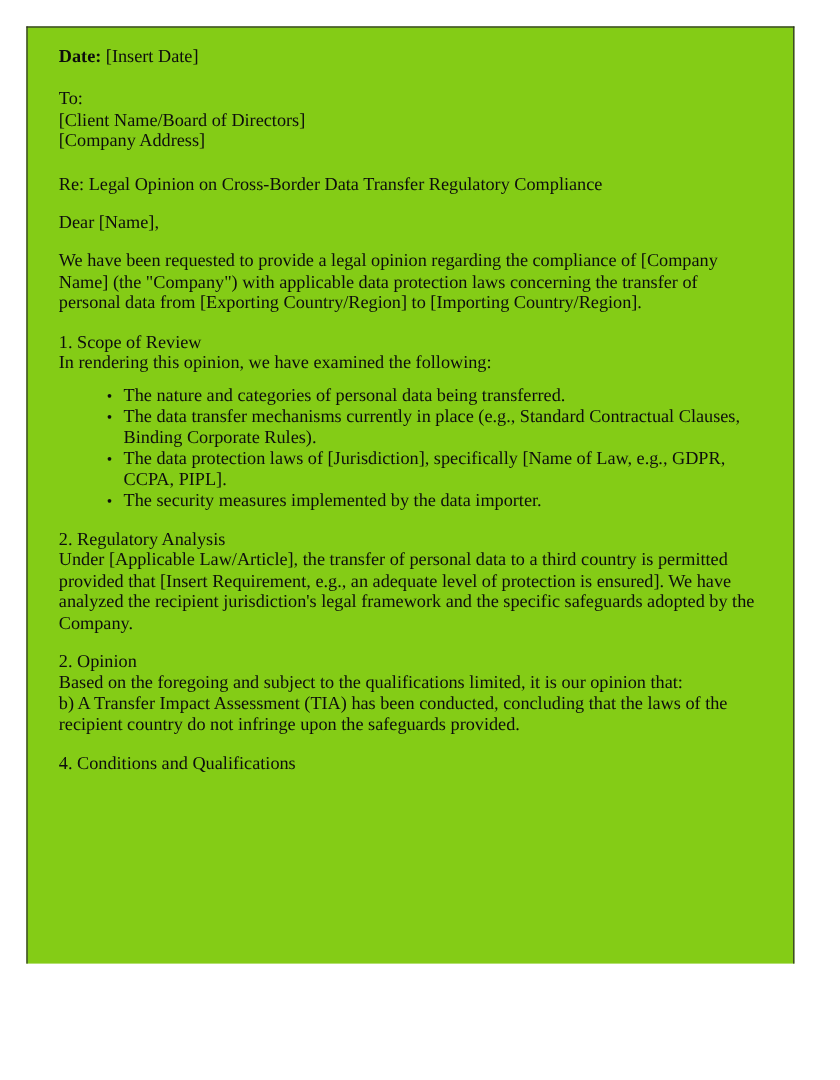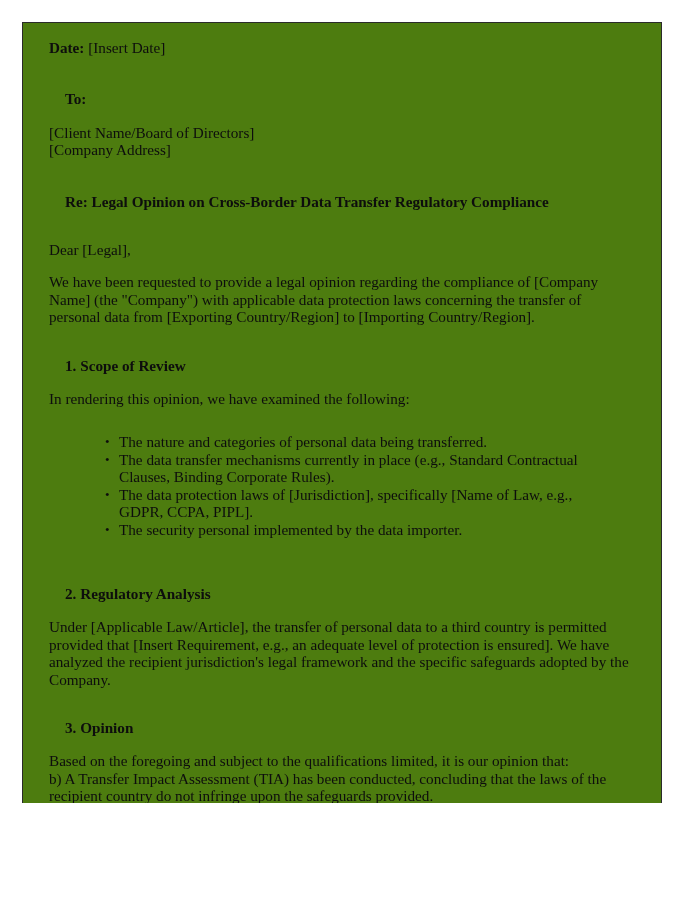--- a/index.html
+++ b/index.html
@@ -19,21 +19,21 @@
     position: absolute;
     left: 22px;
     top: 22px;
     width: 640px;      
     height: 781px;     
     border-left: 1.3px solid #2b2b2b;
     border-right: 1.3px solid #2b2b2b;
     border-top: 1.3px solid #2b2b2b;
     border-bottom: none;
     box-sizing: border-box;
-    background: #4d7c0f;
+    background: #84cc16;
     overflow: hidden;
   }
 
   #content {
     position: absolute;
     left: 26px;        
     top: 16px;
     width: 580px;
     font-size: 15.2px;
     line-height: 17.4px;
@@ -42,31 +42,31 @@
   .blk { margin: 0; }
 
   
   .gap-lg { height: 18px; }
   .gap-md { height: 15px; }
   .gap-sm { height: 10px; }
 
   .label-bold { font-weight: bold; }
 
   .heading {
-    font-weight: bold;
-    margin: 16px;
+    font-weight: normal;
+    margin: 0;
   }
 
   p.para {
     margin: 0;
     text-align: left;
   }
 
   ul.bullets {
-    margin: 16px;
+    margin: 0;
     padding: 0 0 0 42px;   
     list-style: none;
   }
   ul.bullets > li {
     position: relative;
     margin: 0 0 0 0;
     padding-left: 12px;
     text-align: left;
   }
   ul.bullets > li::before {
@@ -91,48 +91,48 @@
     <p class="blk heading">To:</p>
     <p class="blk para">[Client Name/Board of Directors]</p>
     <p class="blk para">[Company Address]</p>
 
     <div class="gap-lg"></div>
 
     <p class="blk heading">Re: Legal Opinion on Cross-Border Data Transfer Regulatory Compliance</p>
 
     <div class="gap-md"></div>
 
-    <p class="blk para">Dear [Legal],</p>
+    <p class="blk para">Dear [Name],</p>
 
     <div class="gap-md"></div>
 
     <p class="blk para">We have been requested to provide a legal opinion regarding the compliance of [Company Name] (the "Company") with applicable data protection laws concerning the transfer of personal data from [Exporting Country/Region] to [Importing Country/Region].</p>
 
     <div class="gap-md"></div>
 
     <p class="blk heading">1. Scope of Review</p>
     <p class="blk para">In rendering this opinion, we have examined the following:</p>
 
     <div class="gap-sm"></div>
 
     <ul class="bullets">
       <li>The nature and categories of personal data being transferred.</li>
       <li>The data transfer mechanisms currently in place (e.g., Standard Contractual Clauses, Binding Corporate Rules).</li>
       <li>The data protection laws of [Jurisdiction], specifically [Name of Law, e.g., GDPR, CCPA, PIPL].</li>
-      <li>The security personal implemented by the data importer.</li>
+      <li>The security measures implemented by the data importer.</li>
     </ul>
 
     <div class="gap-md"></div>
 
     <p class="blk heading">2. Regulatory Analysis</p>
     <p class="blk para">Under [Applicable Law/Article], the transfer of personal data to a third country is permitted provided that [Insert Requirement, e.g., an adequate level of protection is ensured]. We have analyzed the recipient jurisdiction's legal framework and the specific safeguards adopted by the Company.</p>
 
     <div class="gap-md"></div>
 
-    <p class="blk heading">3. Opinion</p>
+    <p class="blk heading">2. Opinion</p>
     <p class="blk para">Based on the foregoing and subject to the qualifications limited, it is our opinion that:</p>
     <p class="blk para">b) A Transfer Impact Assessment (TIA) has been conducted, concluding that the laws of the recipient country do not infringe upon the safeguards provided.</p>
 
     <div class="gap-md"></div>
 
     <p class="blk heading">4. Conditions and Qualifications</p>
 
   </div>
 </div>
 

